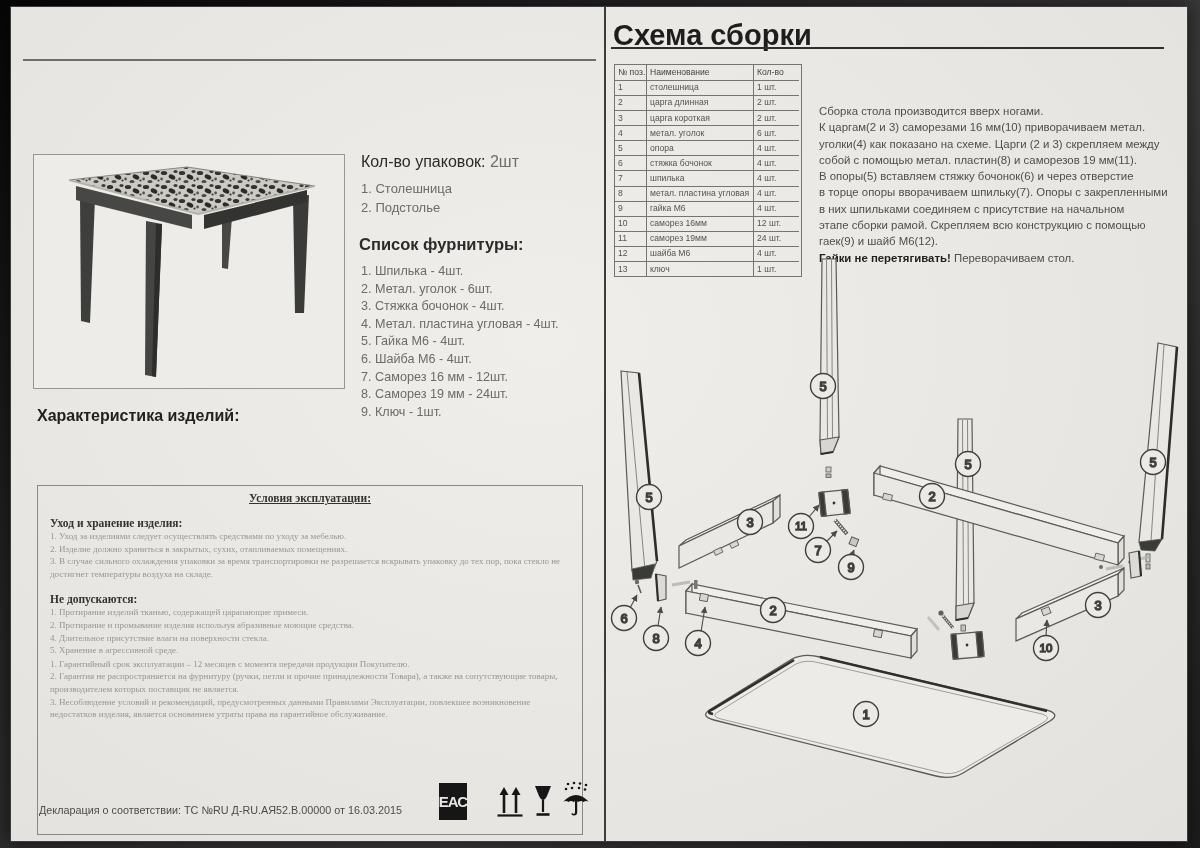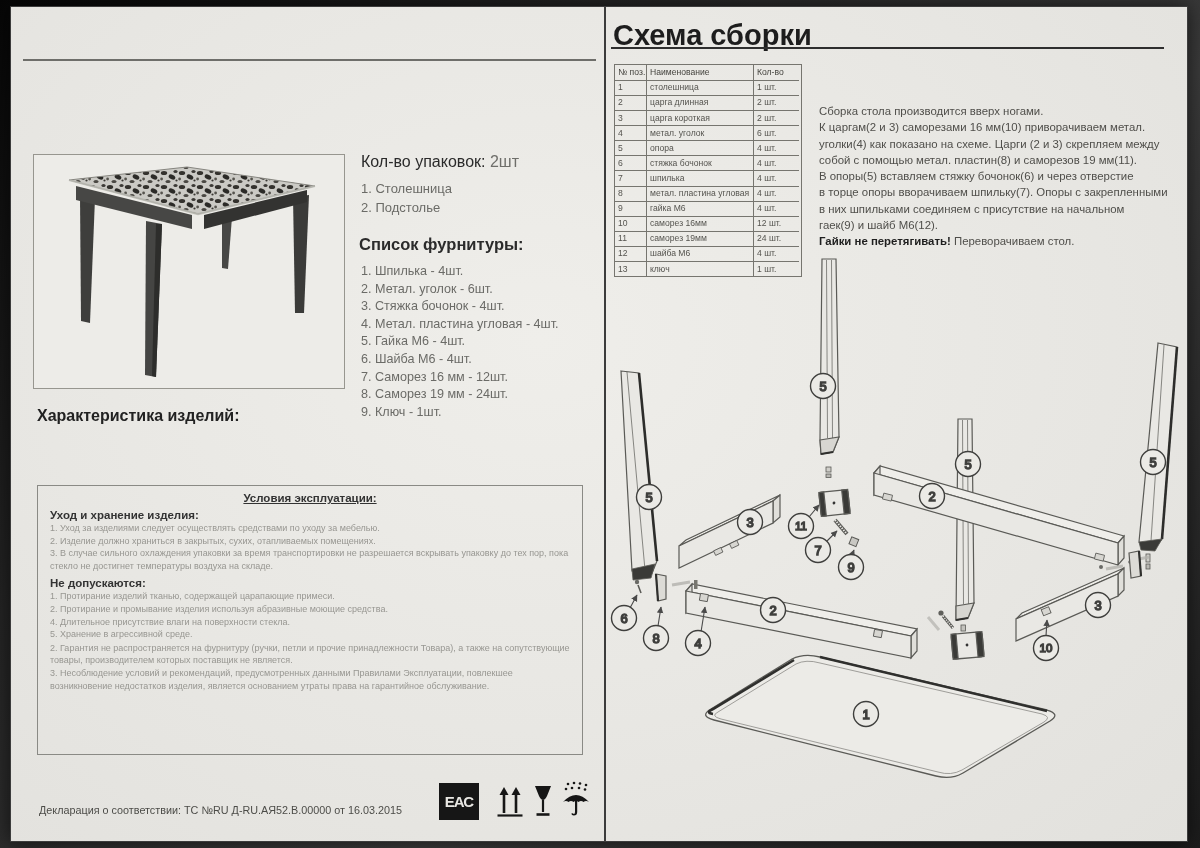--- a/index.html
+++ b/index.html
@@ -23,27 +23,27 @@
   .pk-head{left:350px;top:146px;font-size:16px;color:#2b2b2b;}
   .pk-head b{font-weight:normal;}
   .pk-val{font-weight:normal;color:#6e6e6a;}
   .pk-items{left:350px;top:172px;font-size:13px;line-height:19px;color:#6b6b67;}
   .hw-title{left:348px;top:228px;font-size:16.5px;font-weight:bold;color:#2b2b2b;}
   .hw-items{left:350px;top:256px;font-size:12.6px;line-height:17.6px;color:#6b6b67;}
   .char-title{left:26px;top:400px;font-size:16px;font-weight:bold;color:#222;}
   .char-rows{left:26px;top:426px;font-size:13.2px;line-height:18.5px;}
   .char-rows b{color:#2b2b2b;}
   .char-rows span.v{color:#7c7b77;}
-  .cond-box{left:26px;top:478px;width:546px;height:270px;border:1px solid #8a8a85;box-sizing:border-box;padding:6px 12px 0 12px;}
+  .cond-box{left:26px;top:478px;width:546px;height:350px;border:1px solid #8a8a85;box-sizing:border-box;padding:6px 12px 0 12px;font-family:Liberation Serif, serif;}
   .cond-title{text-align:center;font-size:11.5px;font-weight:bold;color:#333;text-decoration:underline;margin-bottom:4px;}
-  .cond-h{font-size:11.5px;font-weight:bold;color:#333;margin-top:5px;}
+  .cond-h{font-size:11.5px;font-weight:bold;color:#333;margin-top:13px;}
   .cond-items{font-size:9px;line-height:12.6px;color:#979691;margin-top:1px;}
   .decl{left:28px;top:797px;font-size:10.8px;color:#4c4c48;}
   .icon{color:#161616;}
-  .eac{left:428px;top:776px;width:40px;height:37px;background:#161616;display:flex;align-items:center;justify-content:center;}
+  .eac{left:428px;top:776px;width:28px;height:37px;background:#161616;display:flex;align-items:center;justify-content:center;}
   .eac span{color:#e8e7e3;font-weight:bold;font-size:15px;letter-spacing:-1px;}
   
   .schema-title{left:602px;top:12px;font-size:29px;font-weight:600;color:#1d1d1d;}
   .title-rule{left:600px;top:40px;width:553px;height:2px;background:#2e2e2e;}
   .ptable{left:603px;top:57px;width:188px;border:1px solid #76756f;box-sizing:border-box;font-size:8.6px;color:#55544f;}
   .prow{display:grid;grid-template-columns:32px 107px 45px;}
   .pcell{border-right:1px solid #76756f;border-bottom:1px solid #76756f;padding:1.5px 3px 0 3px;height:12.6px;white-space:nowrap;overflow:hidden;}
   .pcell:last-child{border-right:none;}
   .prow:last-child .pcell{border-bottom:none;}
   .phead .pcell{height:13.4px;color:#45443f;}
@@ -129,20 +129,21 @@
     <div class="cond-h">Не допускаются:</div>
     <div class="cond-items">
 
     <div>1. Протирание изделий тканью, содержащей царапающие примеси.</div>
         <div>2. Протирание и промывание изделия используя абразивные моющие средства.</div>
         <div>4. Длительное присутствие влаги на поверхности стекла.</div>
         <div>5. Хранение в агрессивной среде.</div>
       </div>
     <div class="cond-items">
 
+    <div>1. Гарантийный срок эксплуатации – 12 месяцев с момента передачи продукции Покупателю.</div>
         <div>2. Гарантия не распространяется на фурнитуру (ручки, петли и прочие принадлежности Товара), а также на сопутствующие товары, производителем которых поставщик не является.</div>
         <div>3. Несоблюдение условий и рекомендаций, предусмотренных данными Правилами Эксплуатации, повлекшее возникновение недостатков изделия, является основанием утраты права на гарантийное обслуживание.</div>
       </div>
   </div>
 
   <div class="abs decl">Декларация о соответствии: ТС №RU Д-RU.АЯ52.В.00000 от 16.03.2015</div>
   <div class="abs eac icon">
       <span>ЕАС</span>
     </div>
   <svg class="abs" style="left:484px;top:778px;" width="30" height="33" viewBox="0 0 30 33">
@@ -271,20 +272,21 @@
   <div class="abs instr">
     <div>
 
     <div>Сборка стола производится вверх ногами.</div>
         <div>К царгам(2 и 3) саморезами 16 мм(10) приворачиваем метал.</div>
         <div>уголки(4) как показано на схеме. Царги (2 и 3) скрепляем между</div>
         <div>собой с помощью метал. пластин(8) и саморезов 19 мм(11).</div>
         <div>В опоры(5) вставляем стяжку бочонок(6) и через отверстие</div>
         <div>в торце опоры вворачиваем  шпильку(7). Опоры с закрепленными</div>
         <div>в них шпильками соединяем с присутствие на начальном</div>
+        <div>этапе сборки рамой. Скрепляем всю конструкцию с помощью</div>
         <div>гаек(9) и шайб М6(12).</div>
       </div>
     <div class="warn"><b>Гайки не перетягивать!</b><span> Переворачиваем стол.</span></div>
   </div>
 
   <svg class="abs diagram" width="585" height="550" viewBox="0 0 585 550">
     <defs>
       <marker id="arr" markerWidth="7" markerHeight="7" refX="5.5" refY="3" orient="auto">
         <path d="M0,0 L6,3 L0,6 Z" fill="#4a4a4a"></path>
       </marker>

